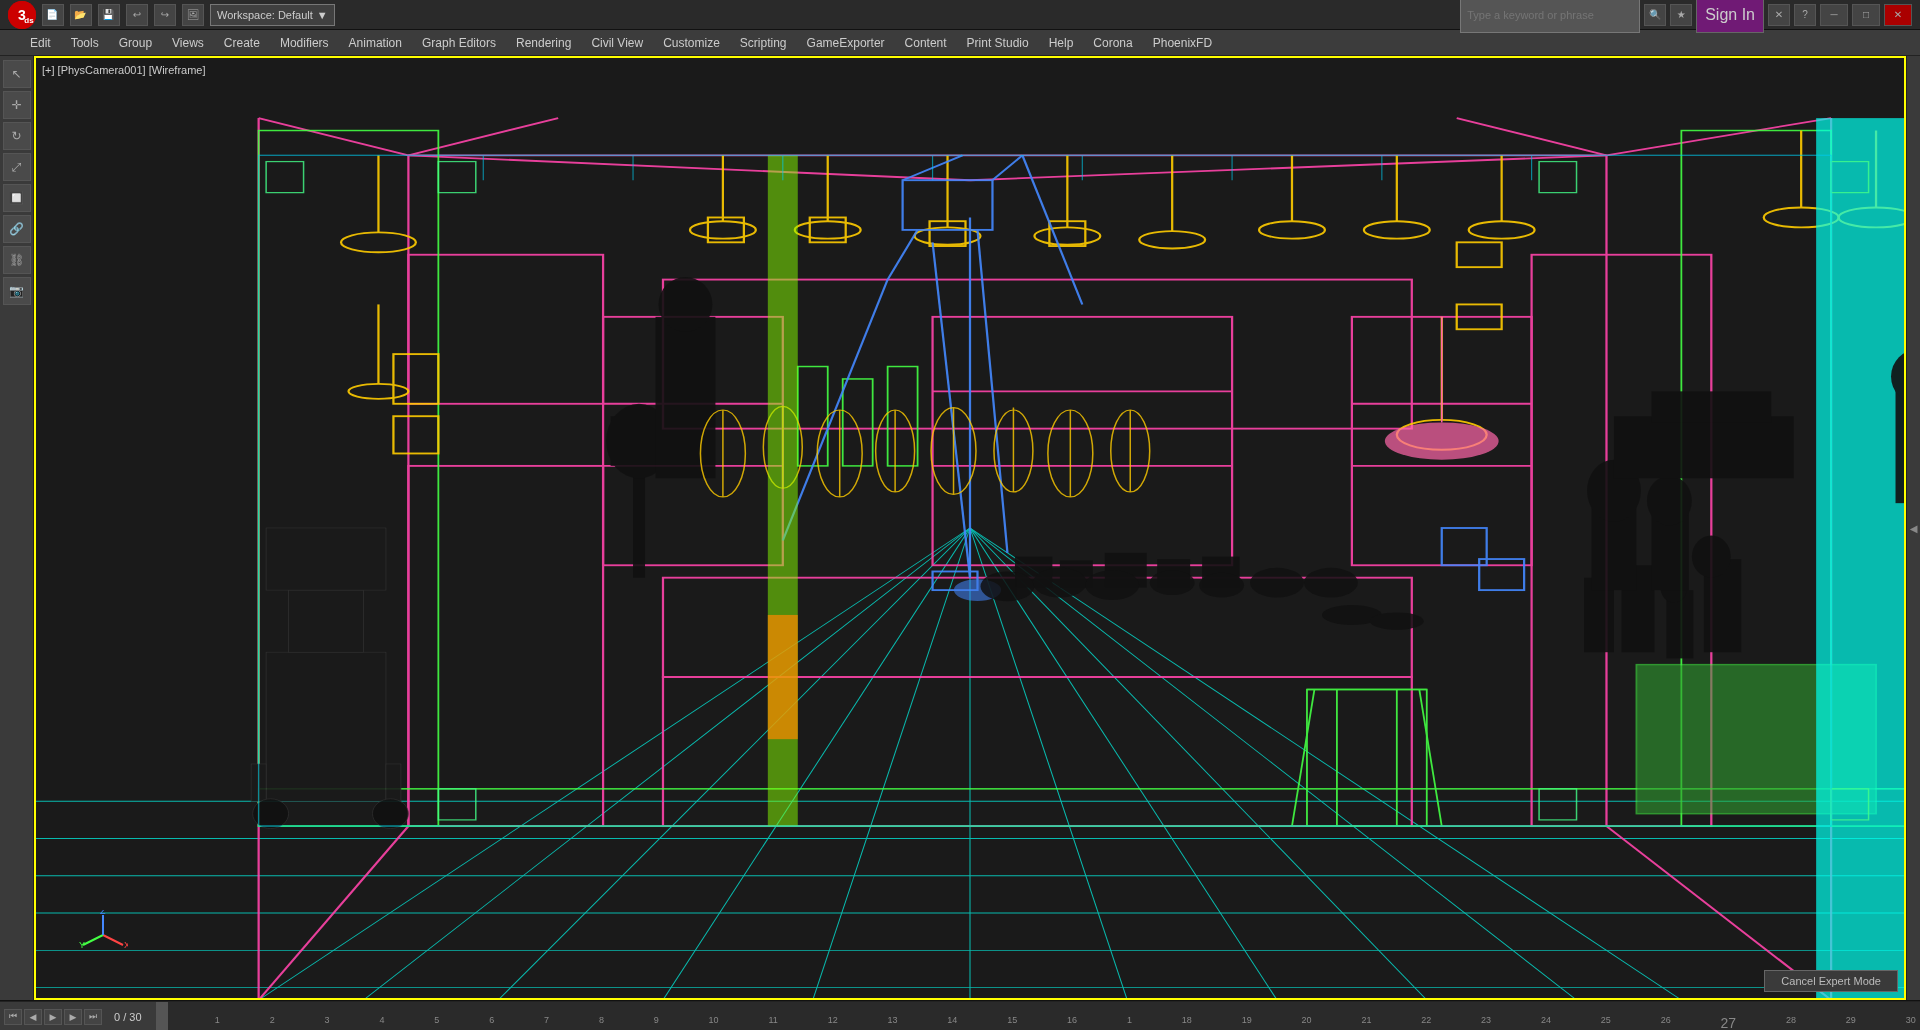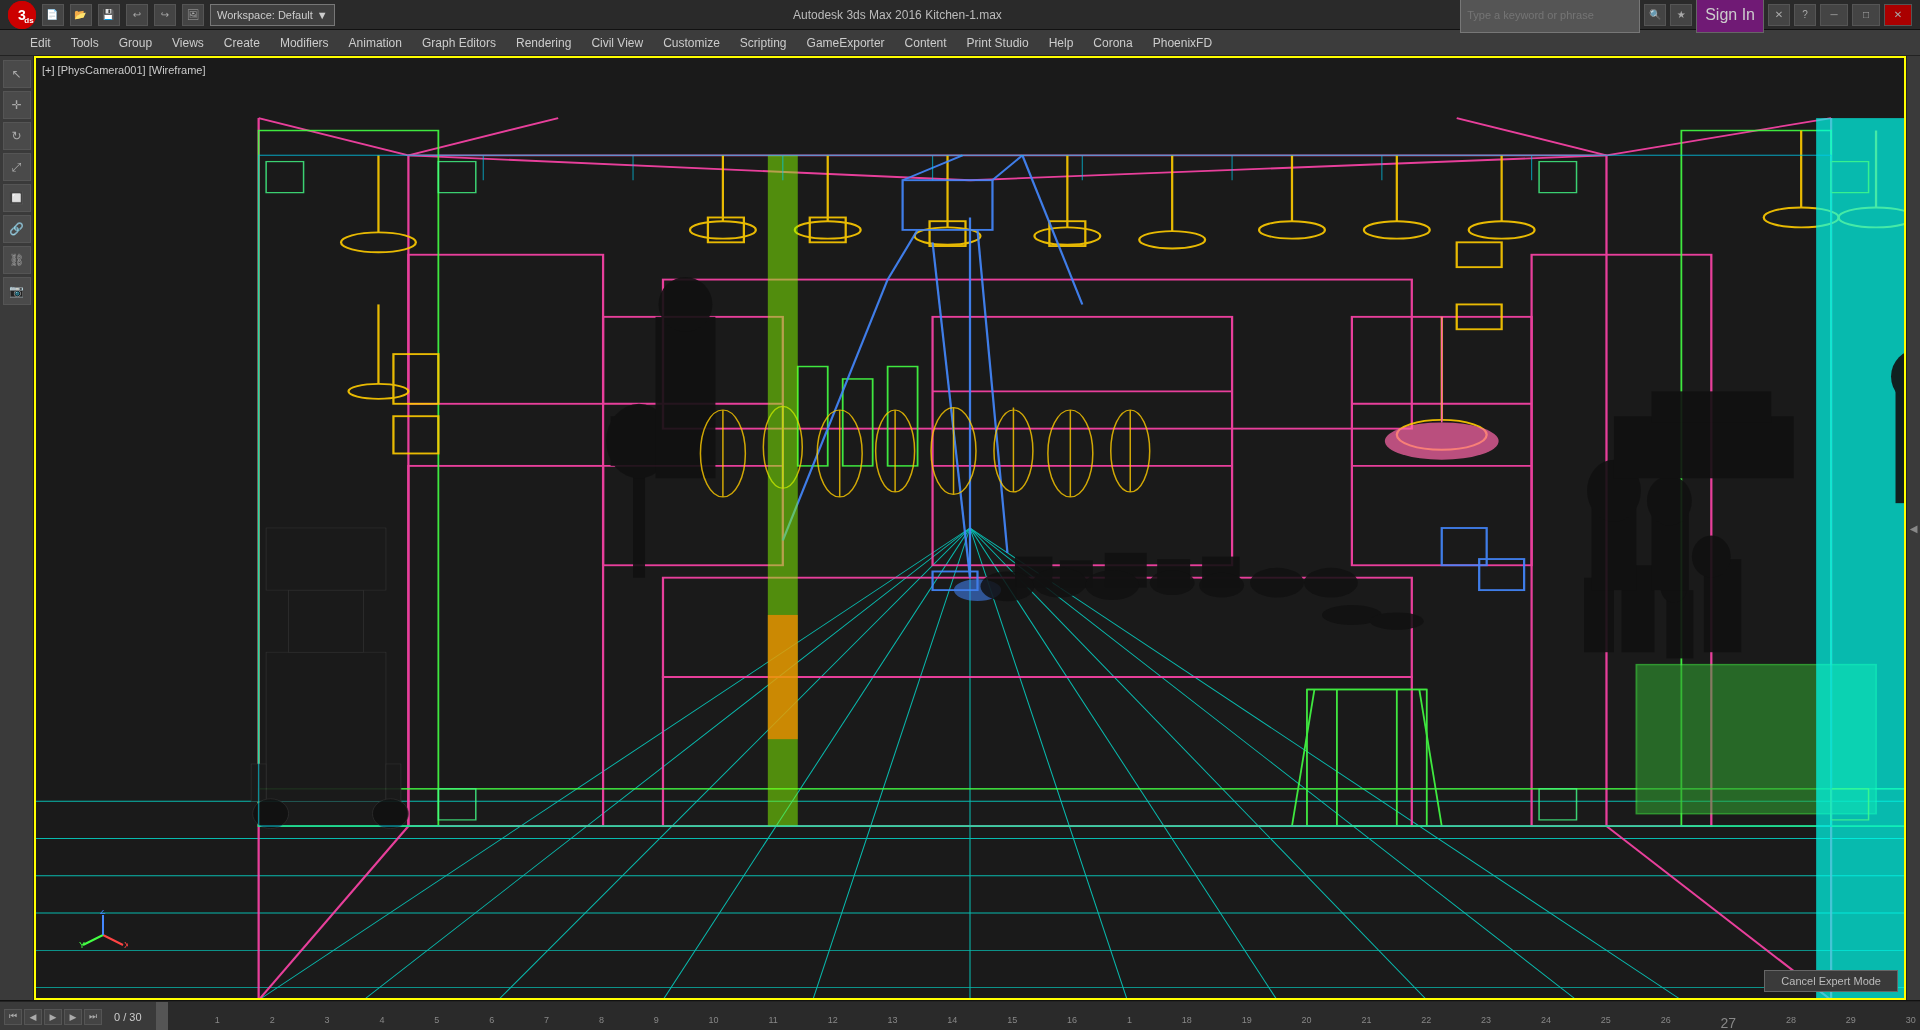--- a/index.html
+++ b/index.html
@@ -298,23 +298,20 @@
     <div class="toolbar-icon">📄</div>
     <div class="toolbar-icon">📂</div>
     <div class="toolbar-icon">💾</div>
     <div class="toolbar-icon">↩</div>
     <div class="toolbar-icon">↪</div>
     <div class="toolbar-icon">🖼</div>
     <div class="workspace-dropdown">
       <span>Workspace: Default</span>
       <span>▼</span>
     </div>
-  </div>
-  <div id="titlebar-center">
-    <span>Autodesk 3ds Max 2016    Kitchen-1.max</span>
   </div>
   <div id="titlebar-right">
     <input class="search-box" type="text" placeholder="Type a keyword or phrase" style="">
     <div class="toolbar-icon">🔍</div>
     <div class="toolbar-icon">★</div>
     <button class="sign-in-btn">Sign In</button>
     <div class="toolbar-icon">✕</div>
     <div class="toolbar-icon">?</div>
     <div class="win-btn">─</div>
     <div class="win-btn">□</div>

